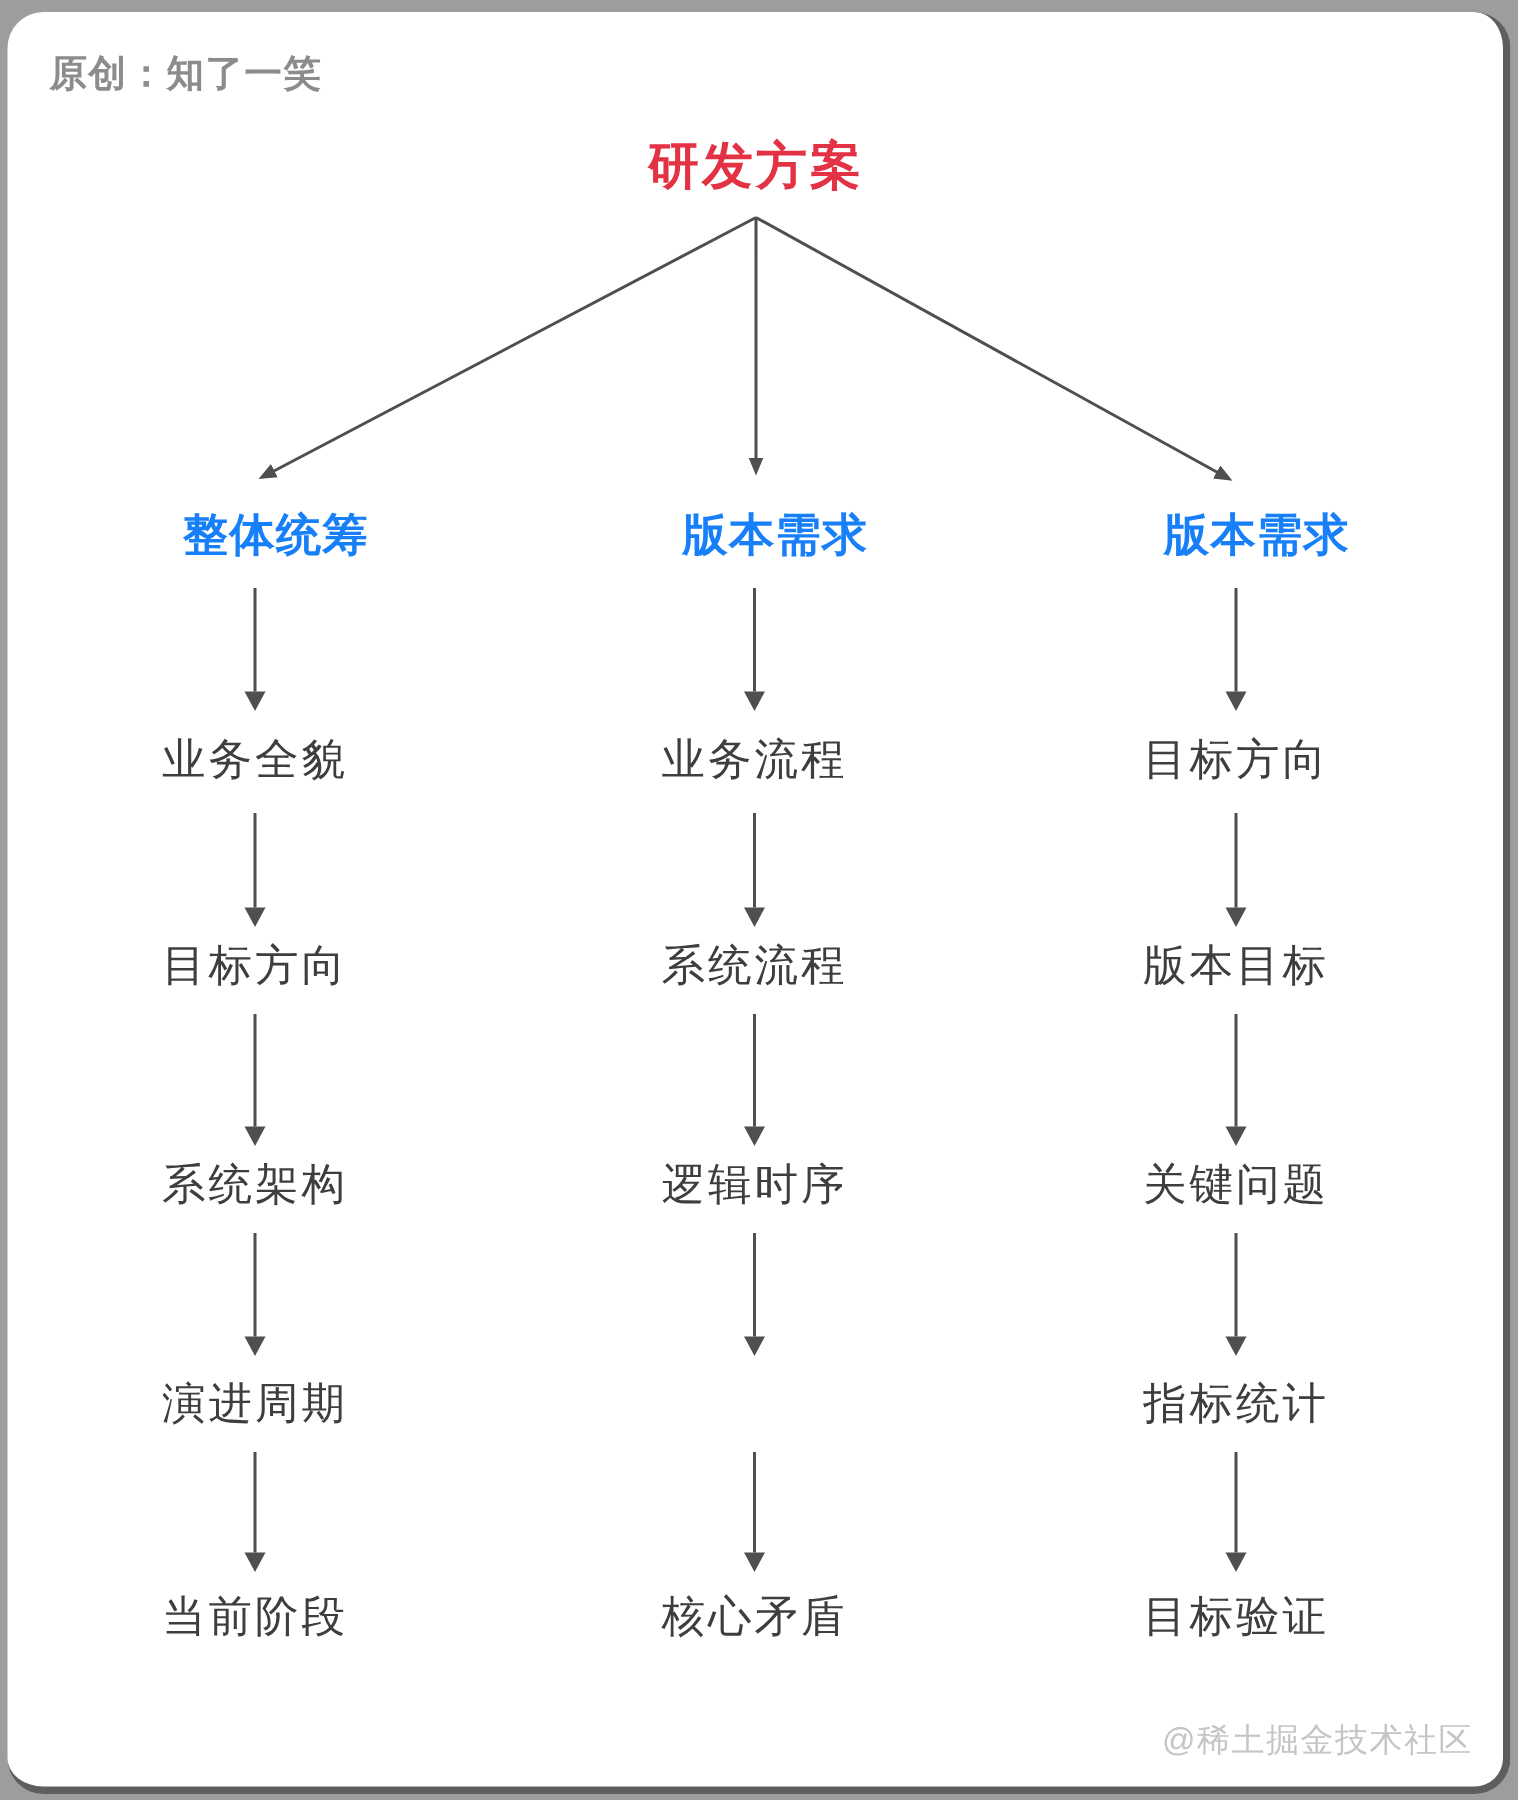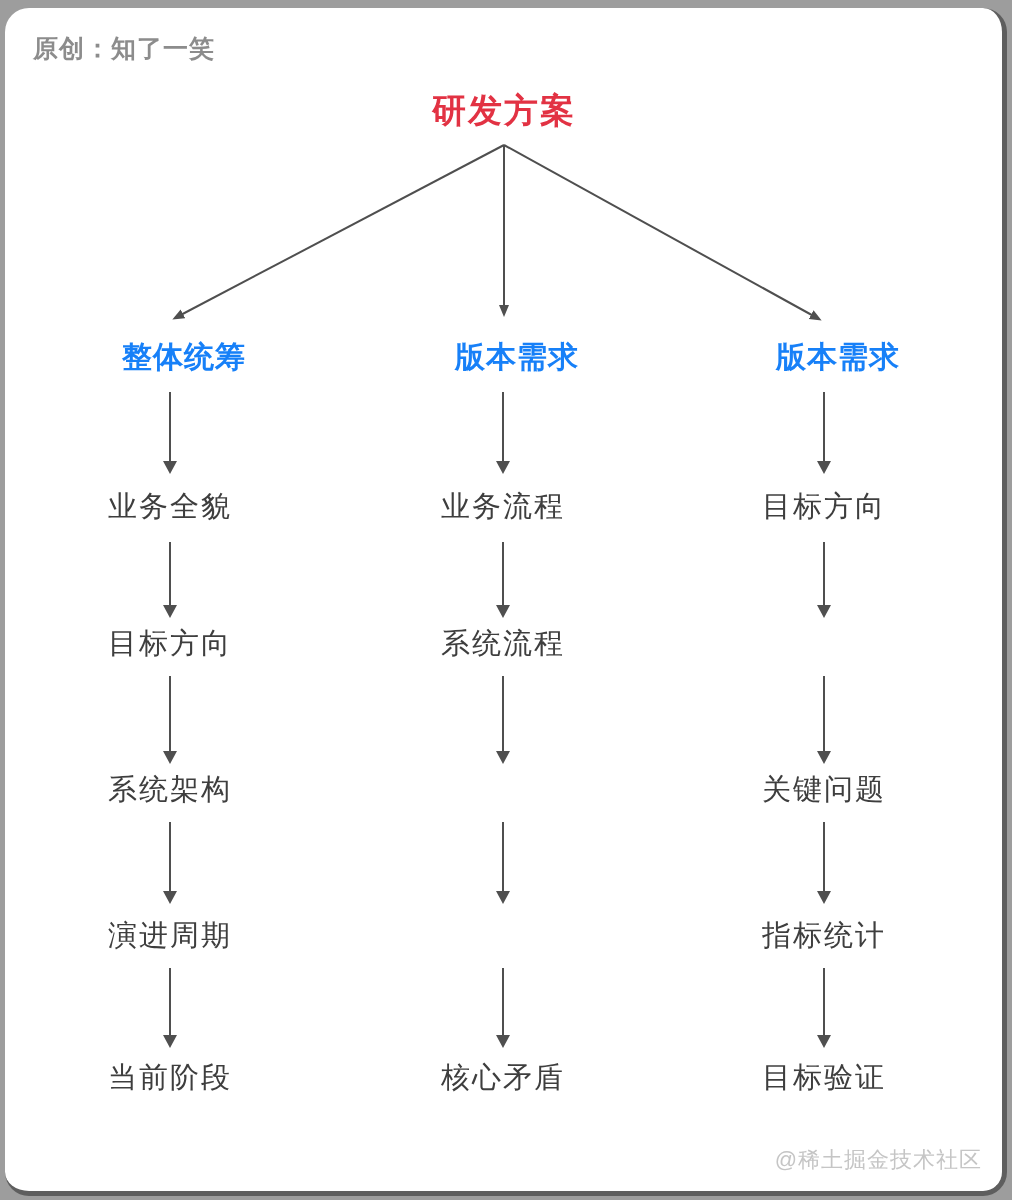--- a/index.html
+++ b/index.html
@@ -139,23 +139,25 @@
   <div class="branch-header c2 rh">版本需求</div>
 
   <div class="node-label c0 r0">业务全貌</div>
   <div class="node-label c0 r1">目标方向</div>
   <div class="node-label c0 r2">系统架构</div>
   <div class="node-label c0 r3">演进周期</div>
   <div class="node-label c0 r4">当前阶段</div>
 
   <div class="node-label c1 r0">业务流程</div>
   <div class="node-label c1 r1">系统流程</div>
+  <div class="node-label c1 r2">逻辑时序</div>
   <div class="node-label c1 r4">核心矛盾</div>
 
   <div class="node-label c2 r0">目标方向</div>
+  <div class="node-label c2 r1">版本目标</div>
   <div class="node-label c2 r2">关键问题</div>
   <div class="node-label c2 r3">指标统计</div>
   <div class="node-label c2 r4">目标验证</div>
 
   <div class="varrow c0 g0">
       <div class="stem"></div>
       <div class="head"></div>
     </div>
   <div class="varrow c0 g1">
       <div class="stem"></div>

